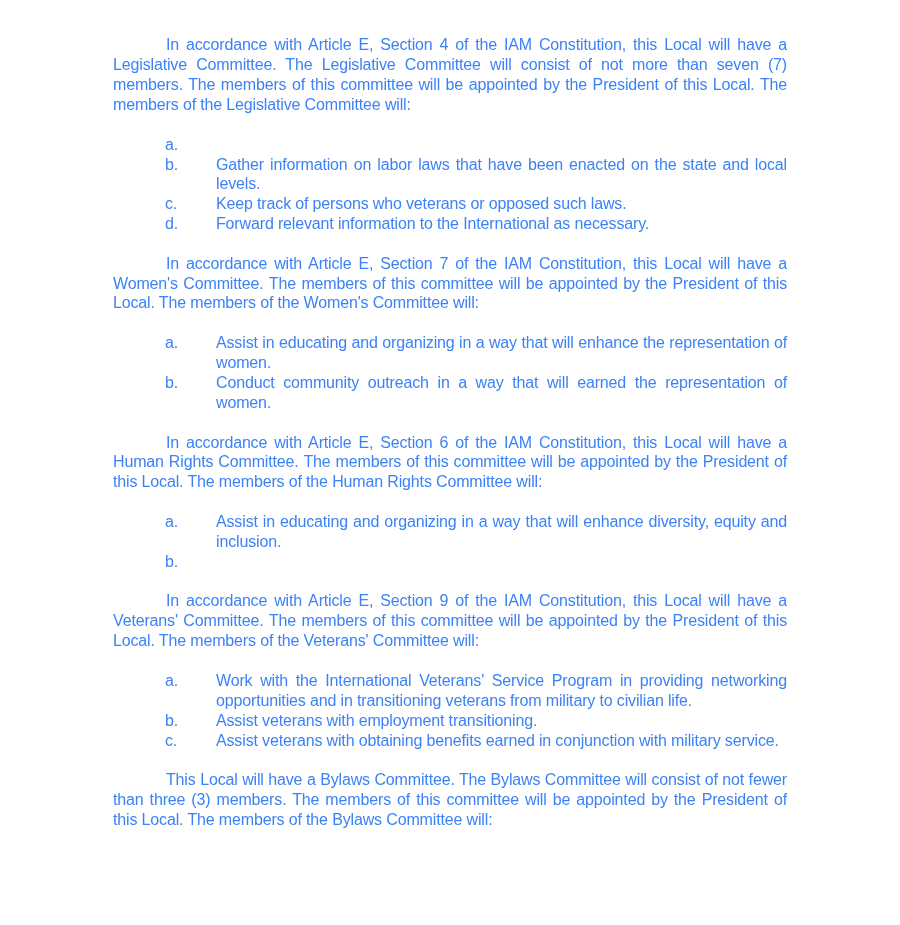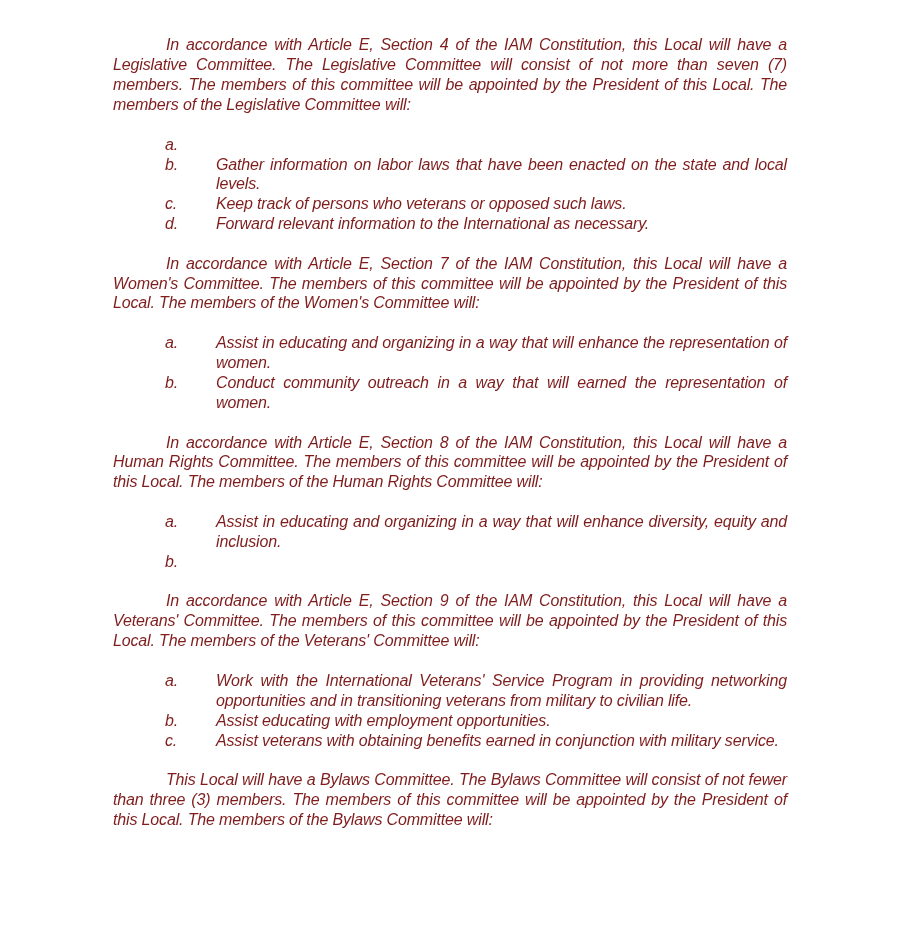--- a/index.html
+++ b/index.html
@@ -1,22 +1,21 @@
 <!DOCTYPE html>
 <html><head>
 <meta charset="utf-8">
 <style>
   html, body { margin: 0; padding: 0; background: #ffffff; }
   body { width: 900px; height: 925px; overflow: hidden; position: relative; }
   .page {
     position: absolute; left: 113px; top: 35px; width: 674px;
     font-family: "Liberation Sans", sans-serif;
-    font-size: 16px; line-height: 19.9px; color: #7f1d1d;
+    font-size: 16px; line-height: 19.9px; color: #3b82f6;
     letter-spacing: -0.15px;
-    font-style: italic;
   }
   .para { text-align: justify; text-indent: 53px; margin: 0 0 20px 0; }
   .list { margin: 0 0 19.5px 0; padding: 0; list-style: none; }
   .item { display: flex; }
   .item .mark { width: 51px; padding-left: 52px; flex: 0 0 auto; }
   .item .txt { flex: 1 1 auto; text-align: justify; }
   .item .txt.first-a { padding-left: 5px; }
 </style>
 </head>
 <body>
@@ -47,40 +46,40 @@
     <div class="item">
       <span class="mark">a.</span>
       <span class="txt">Assist in educating and organizing in a way that will enhance the representation of women.</span>
     </div>
     <div class="item">
       <span class="mark">b.</span>
       <span class="txt">Conduct community outreach in a way that will earned the representation of women.</span>
     </div>
   </div>
 
-  <p class="para">In accordance with Article E, Section 8 of the IAM Constitution, this Local will have a Human Rights Committee. The members of this committee will be appointed by the President of this Local. The members of the Human Rights Committee will:</p>
+  <p class="para">In accordance with Article E, Section 6 of the IAM Constitution, this Local will have a Human Rights Committee. The members of this committee will be appointed by the President of this Local. The members of the Human Rights Committee will:</p>
   <div class="list">
     <div class="item">
       <span class="mark">a.</span>
       <span class="txt">Assist in educating and organizing in a way that will enhance diversity, equity and inclusion.</span>
     </div>
     <div class="item">
       <span class="mark">b.</span>
     </div>
   </div>
 
   <p class="para">In accordance with Article E, Section 9 of the IAM Constitution, this Local will have a Veterans' Committee. The members of this committee will be appointed by the President of this Local. The members of the Veterans' Committee will:</p>
   <div class="list">
     <div class="item">
       <span class="mark">a.</span>
       <span class="txt">Work with the International Veterans' Service Program in providing networking opportunities and in transitioning veterans from military to civilian life.</span>
     </div>
     <div class="item">
       <span class="mark">b.</span>
-      <span class="txt">Assist educating with employment opportunities.</span>
+      <span class="txt">Assist veterans with employment transitioning.</span>
     </div>
     <div class="item">
       <span class="mark">c.</span>
       <span class="txt">Assist veterans with obtaining benefits earned in conjunction with military service.</span>
     </div>
   </div>
 
   <p class="para">This Local will have a Bylaws Committee. The Bylaws Committee will consist of not fewer than three (3) members. The members of this committee will be appointed by the President of this Local. The members of the Bylaws Committee will:</p>
 
 </div>

